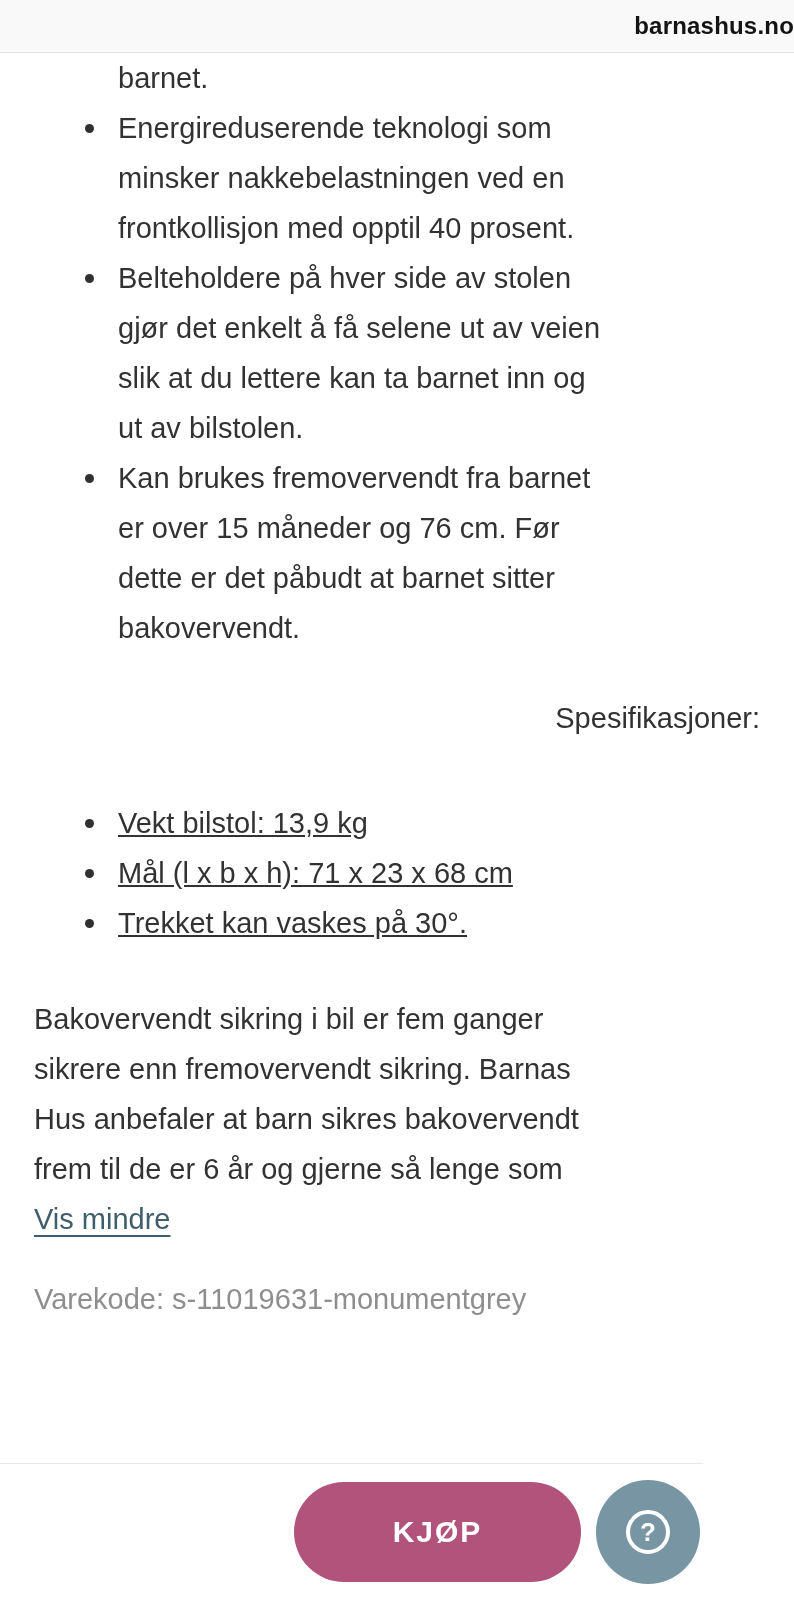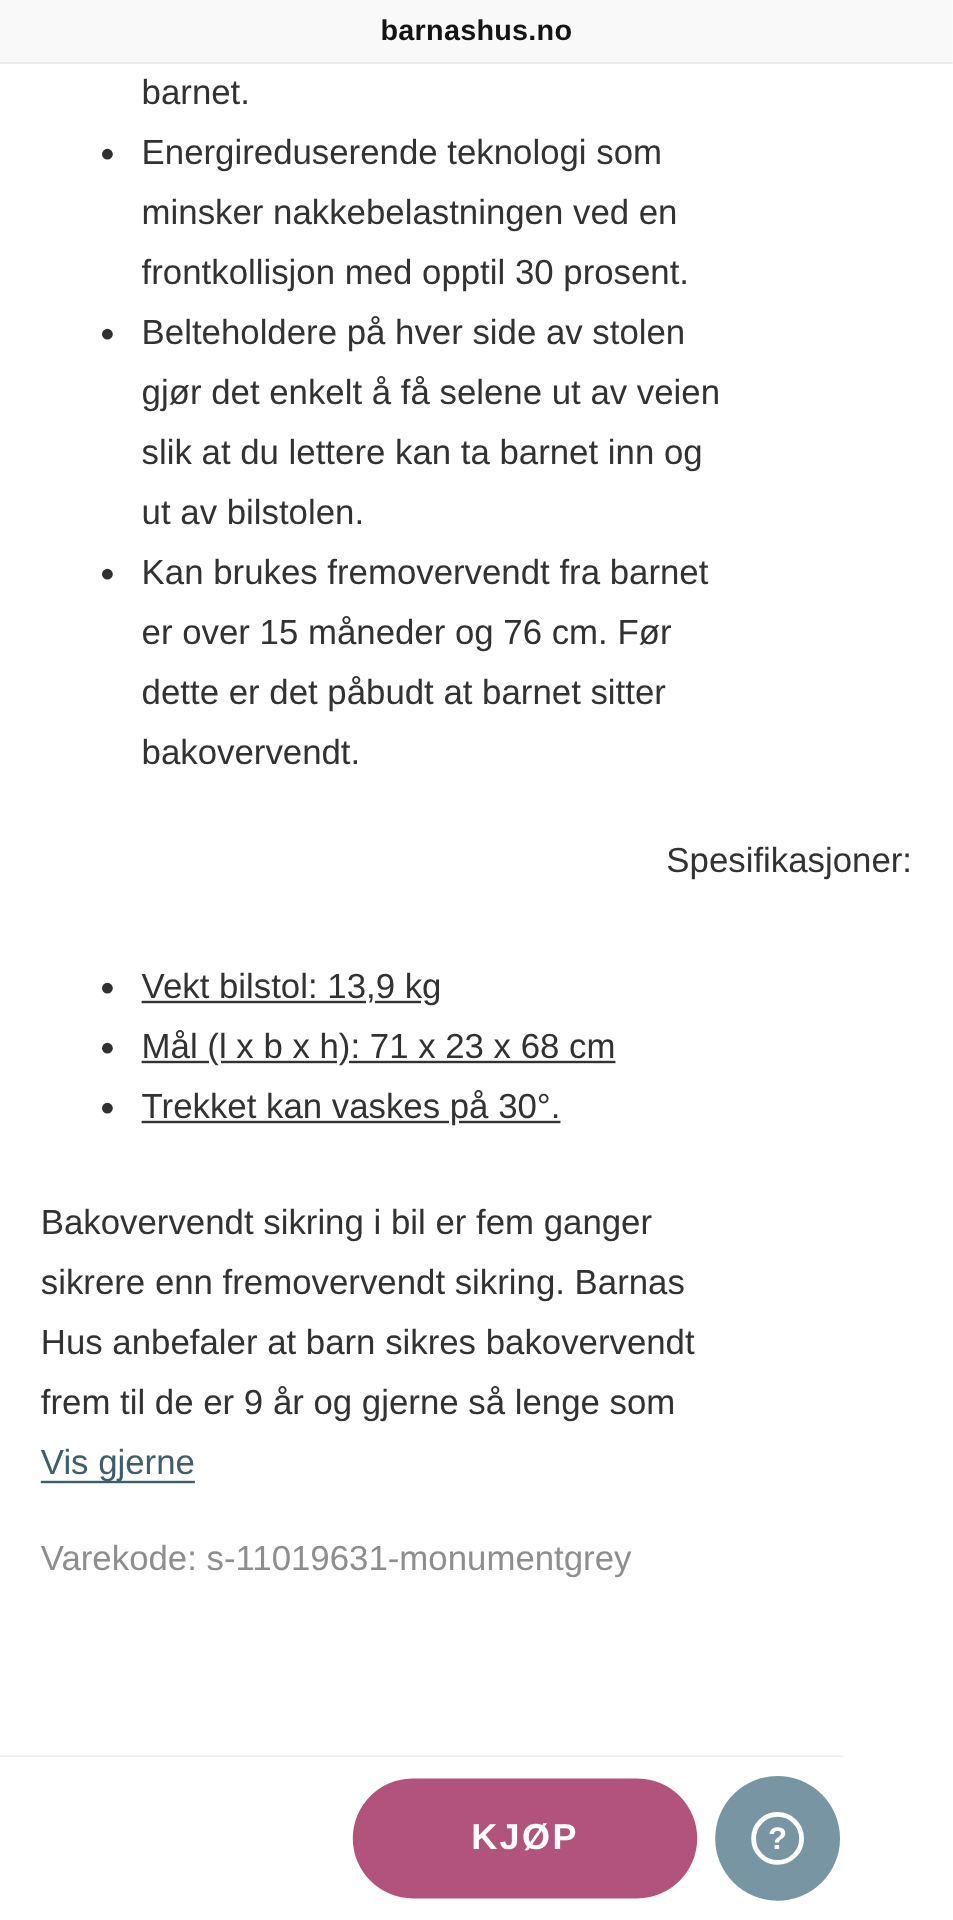--- a/index.html
+++ b/index.html
@@ -12,21 +12,21 @@
     color: #303030;
     overflow: hidden;
   }
   
   .header {
     height: 53px;
     background: #f9f9f9;
     border-bottom: 1px solid #e2e2e2;
     display: flex;
     align-items: center;
-    justify-content: center;
+    justify-content: flex-end;
   }
   .header-title {
     font-size: 24px;
     font-weight: 700;
     color: #141414;
     letter-spacing: 0.2px;
   }
   
   .content {
     padding: 0 34px;
@@ -144,21 +144,21 @@
   <div class="header-title">barnashus.no</div>
 </header>
 
 <main class="content">
 
   <div class="hanging-fragment">barnet.</div>
 
   <ul class="bullet-list feature-list">
     <li>Energireduserende teknologi som
 minsker nakkebelastningen ved en
-frontkollisjon med opptil 30 prosent.</li>
+frontkollisjon med opptil 40 prosent.</li>
     <li>Belteholdere på hver side av stolen
 gjør det enkelt å få selene ut av veien
 slik at du lettere kan ta barnet inn og
 ut av bilstolen.</li>
     <li>Kan brukes fremovervendt fra barnet
 er over 15 måneder og 76 cm. Før
 dette er det påbudt at barnet sitter
 bakovervendt.</li>
   </ul>
 
@@ -166,23 +166,23 @@
 
   <ul class="bullet-list spec-list">
     <li>Vekt bilstol: 13,9 kg</li>
     <li>Mål (l x b x h): 71 x 23 x 68 cm</li>
     <li>Trekket kan vaskes på 30°.</li>
   </ul>
 
   <p class="safety-paragraph">Bakovervendt sikring i bil er fem ganger
 sikrere enn fremovervendt sikring. Barnas
 Hus anbefaler at barn sikres bakovervendt
-frem til de er 9 år og gjerne så lenge som</p>
+frem til de er 6 år og gjerne så lenge som</p>
 
-  <a class="show-less-link">Vis gjerne</a>
+  <a class="show-less-link">Vis mindre</a>
 
   <p class="meta-line meta-sku">Varekode: s-11019631-monumentgrey</p>
 
 
 </main>
 
 <footer class="bottom-bar">
   <button class="buy-button">KJØP</button>
   <button class="help-button">
     <span class="help-ring">?</span>

